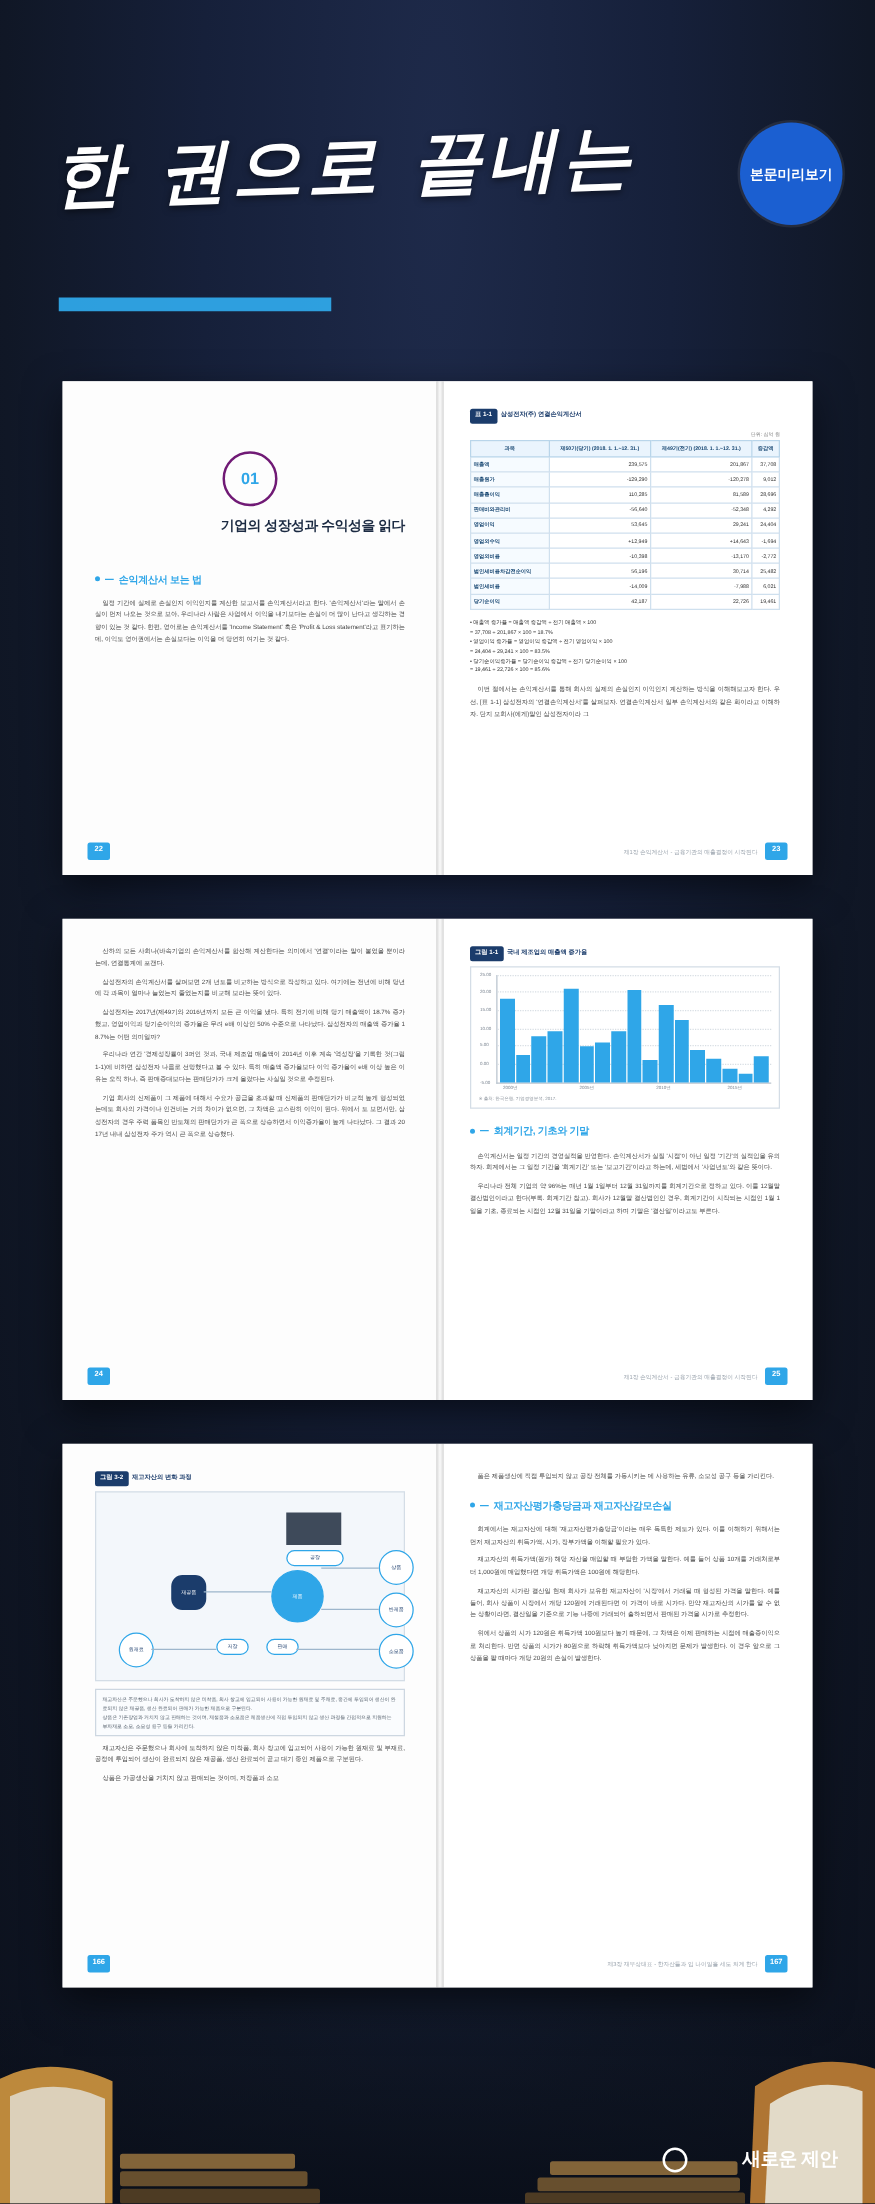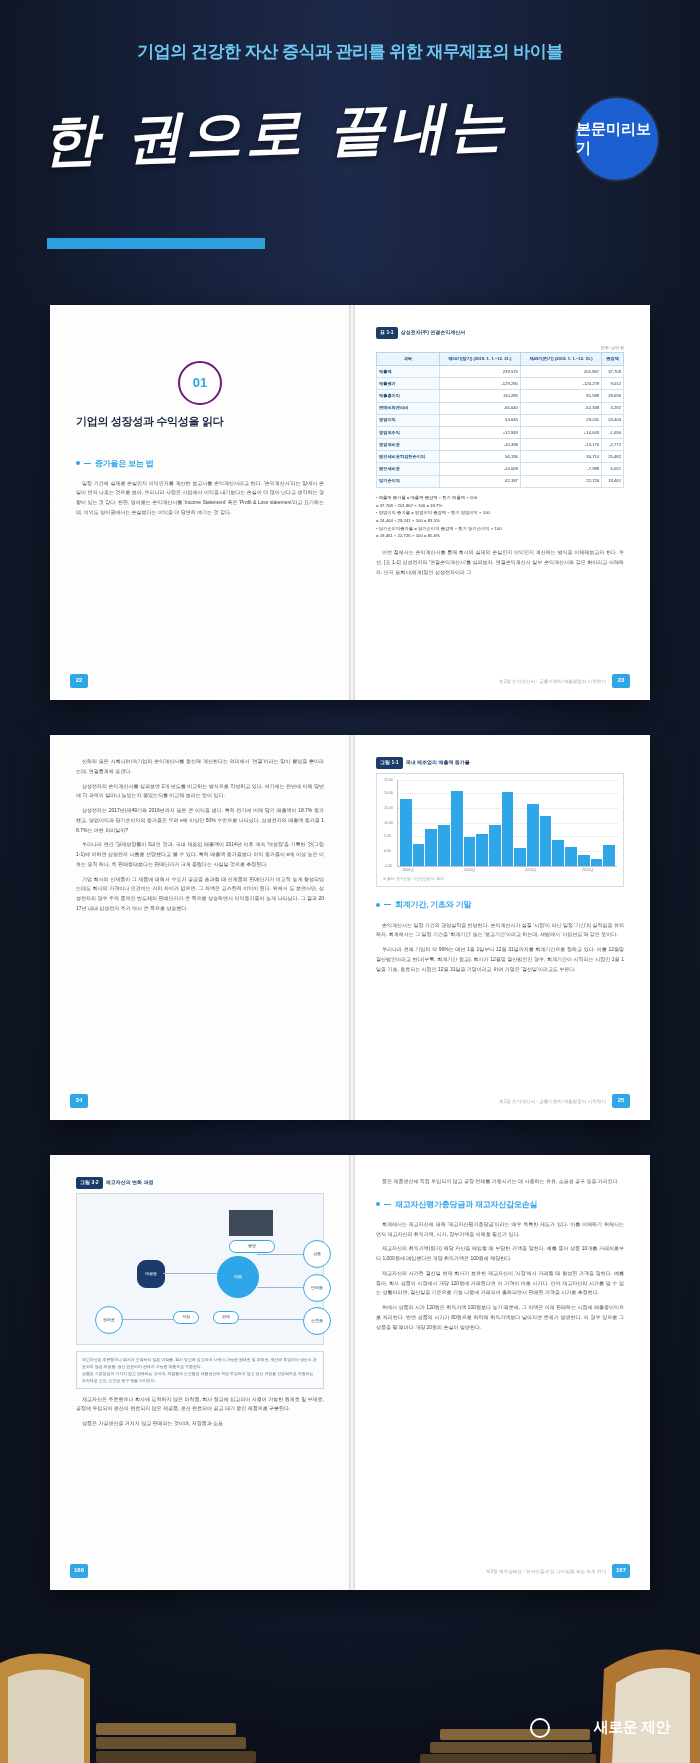--- a/index.html
+++ b/index.html
@@ -54,25 +54,25 @@
     margin-left:6px;
   }
   .title-underline{
     position:absolute;
     top:238px;left:47px;
     width:218px;height:11px;
     background:#2fa6e8;
     opacity:.95;
   }
   .preview-badge{
-    position:absolute;top:98px;right:42px;
+    position:absolute;top:98px;right:26px;
     width:82px;height:82px;border-radius:50%;
     background:#1b5fd1;
     color:#fff;
-    font-size:15px;
+    font-size:11px;
     font-weight:bold;
     display:flex;align-items:center;justify-content:center;
     box-shadow:0 0 0 2px rgba(255,255,255,.08);
   }
   
   .spread{
     position:absolute;
     left:50px;
     width:600px;
     background:#ffffff;
@@ -116,21 +116,21 @@
   .runhead.r{right:44px;}
   
   .chapnum{
     margin:34px auto 8px auto;
     width:40px;height:40px;border-radius:50%;
     border:2px solid #701a75;
     color:#2fa6e8;font-weight:bold;font-size:13px;
     display:flex;align-items:center;justify-content:center;
   }
   .chaptitle{
-    text-align:left;color:#1b2a42;font-weight:bold;
+    text-align:right;color:#1b2a42;font-weight:bold;
     font-size:11px;line-height:1.5;letter-spacing:-.3px;
     margin-bottom:26px;
   }
   .secthead{
     color:#2fa6e8;font-weight:bold;font-size:8px;
     margin:10px 0 8px 0;letter-spacing:-.2px;
     display:flex;align-items:center;gap:4px;
   }
   .secthead .dot{
     width:4px;height:4px;border-radius:50%;
@@ -216,37 +216,36 @@
   .pub-mark{
     position:absolute;right:150px;bottom:25px;
     width:16px;height:16px;border-radius:50%;border:2px solid #fff;
   }
 </style>
 </head>
 <body>
 
 <div class="page">
 
-  <div class="tagline">기업의 건강한 자산 증식과 관리를 위한 재무제표의 바이블</div>
 
   <div class="title-script">한 권으로 끝내는</div>
 
   <div class="title-underline"></div>
 
   <div class="preview-badge">본문미리보기</div>
 
   <div class="spread" id="spread1">
     <div class="pg left">
       <div class="chapnum">01</div>
       <div class="chaptitle">기업의 성장성과
 수익성을 읽다</div>
       <div class="secthead">
         <span class="dot"></span>
         <span class="dash"></span>
-        <span>증가율은 보는 법</span>
+        <span>손익계산서 보는 법</span>
       </div>
       <div class="body">
         <p>일정 기간에 실제로 손실인지 이익인지를 계산한 보고서를 손익계산서라고 한다. '손익계산서'라는 말에서 손실이 먼저 나오는 것으로 보아, 우리나라 사람은 사업에서 이익을 내기보다는 손실이 더 많이 난다고 생각하는 경향이 있는 것 같다. 한편, 영어로는 손익계산서를 'Income Statement' 혹은 'Profit &amp; Loss statement'라고 표기하는데, 이익도 영어권에서는 손실보다는 이익을 더 당연히 여기는 것 같다.</p>
       </div>
       <div class="folio l">22</div>
     </div>
     <div class="pg right">
       <div class="figlabel">
         <span class="tag">표 1-1</span>
         <span class="cap">삼성전자(주) 연결손익계산서</span>

